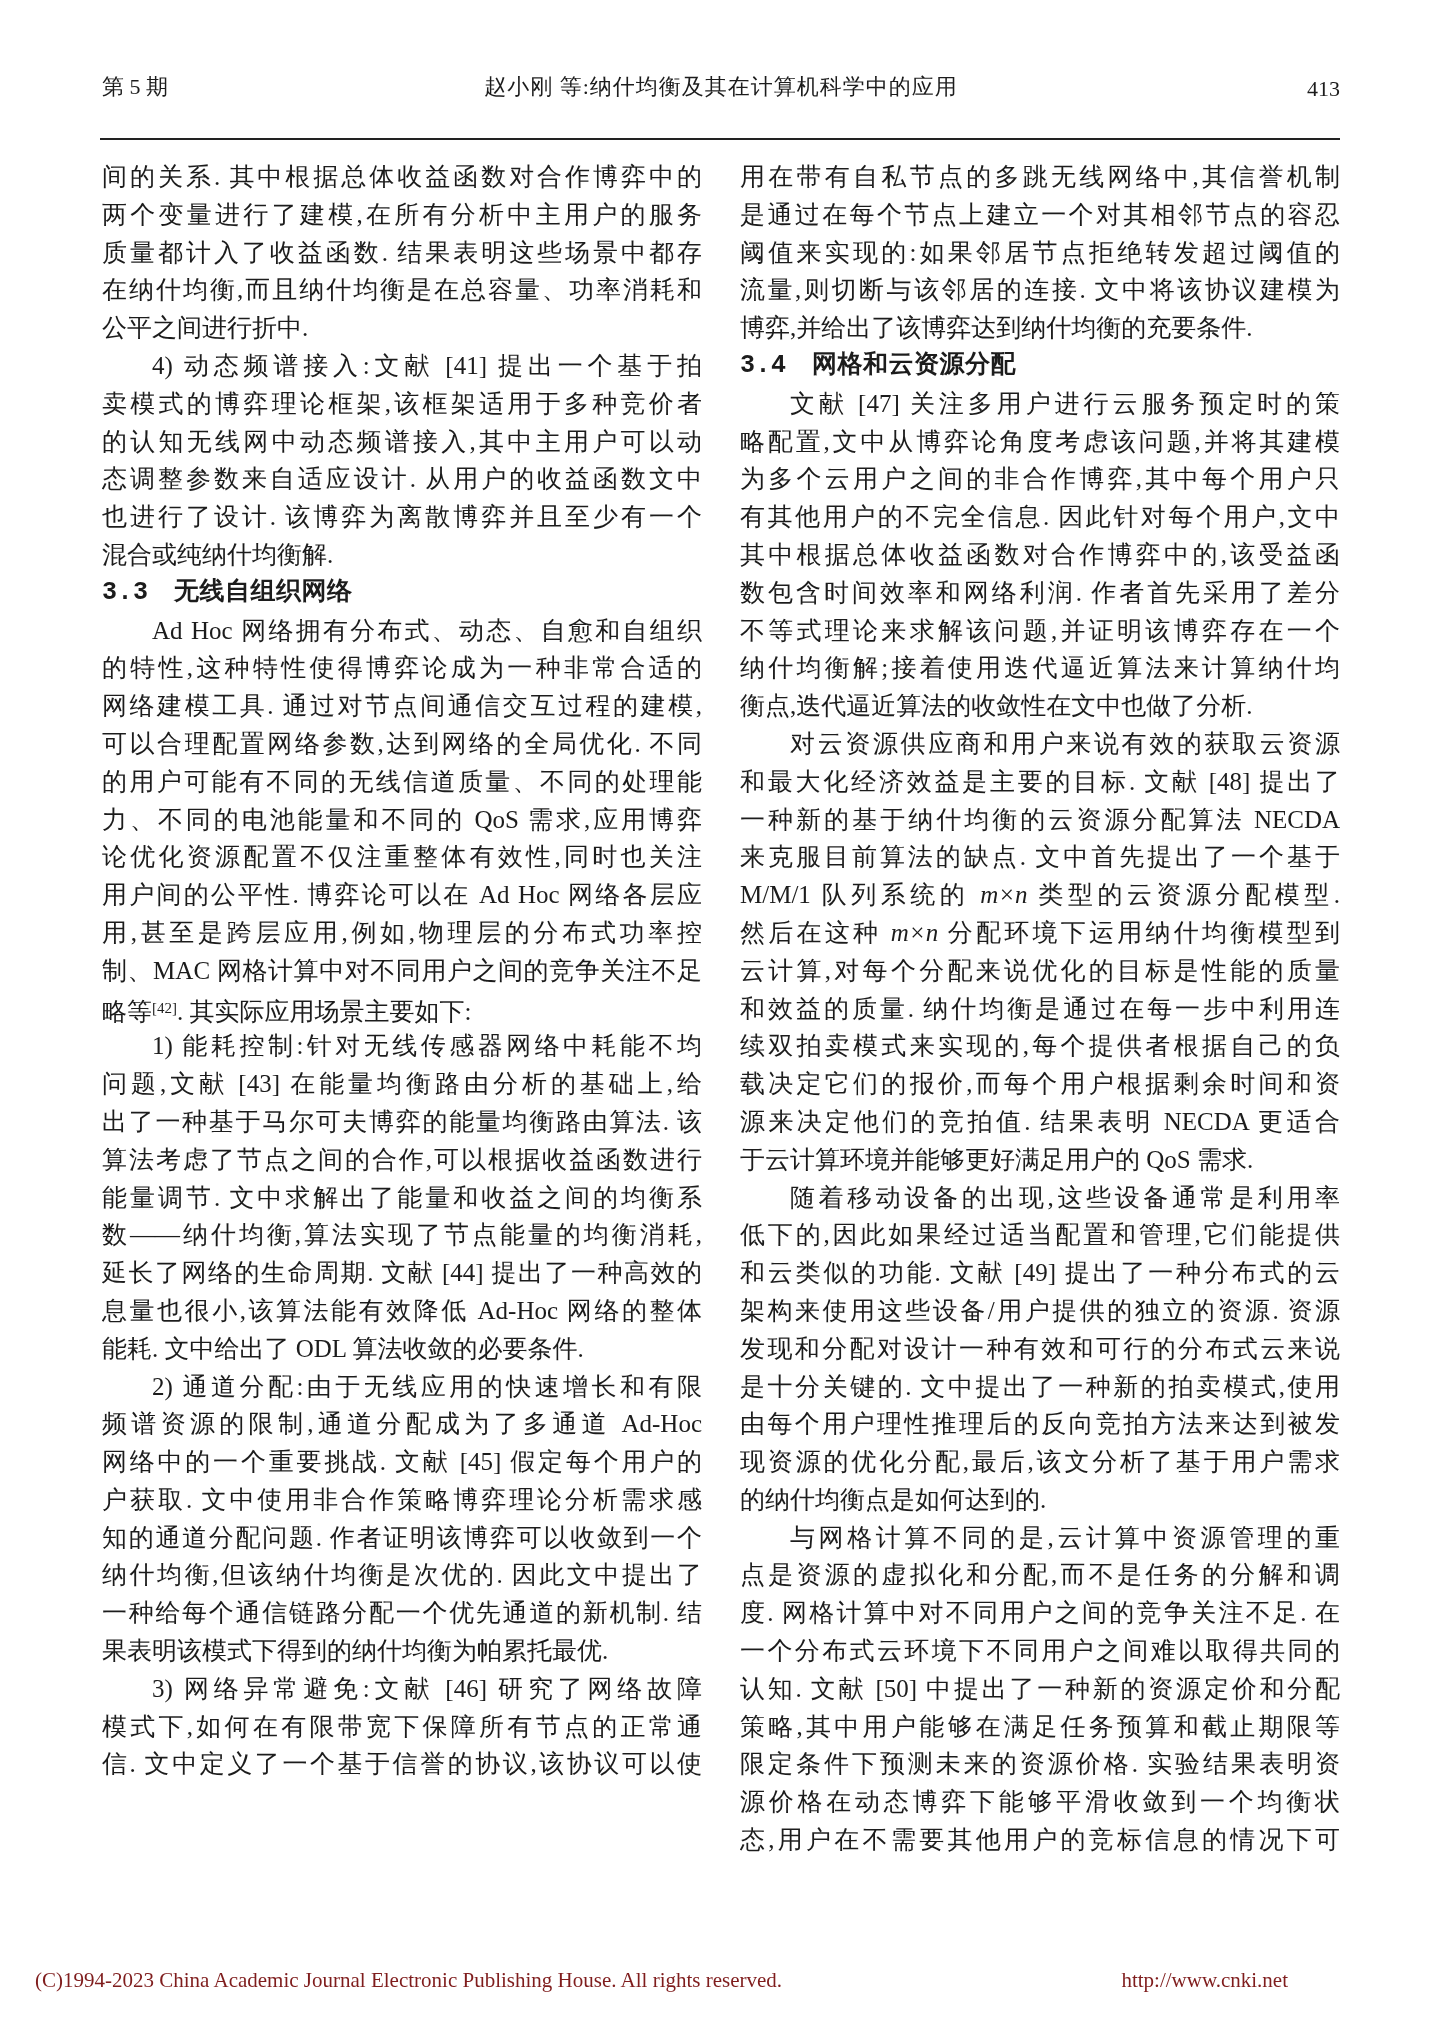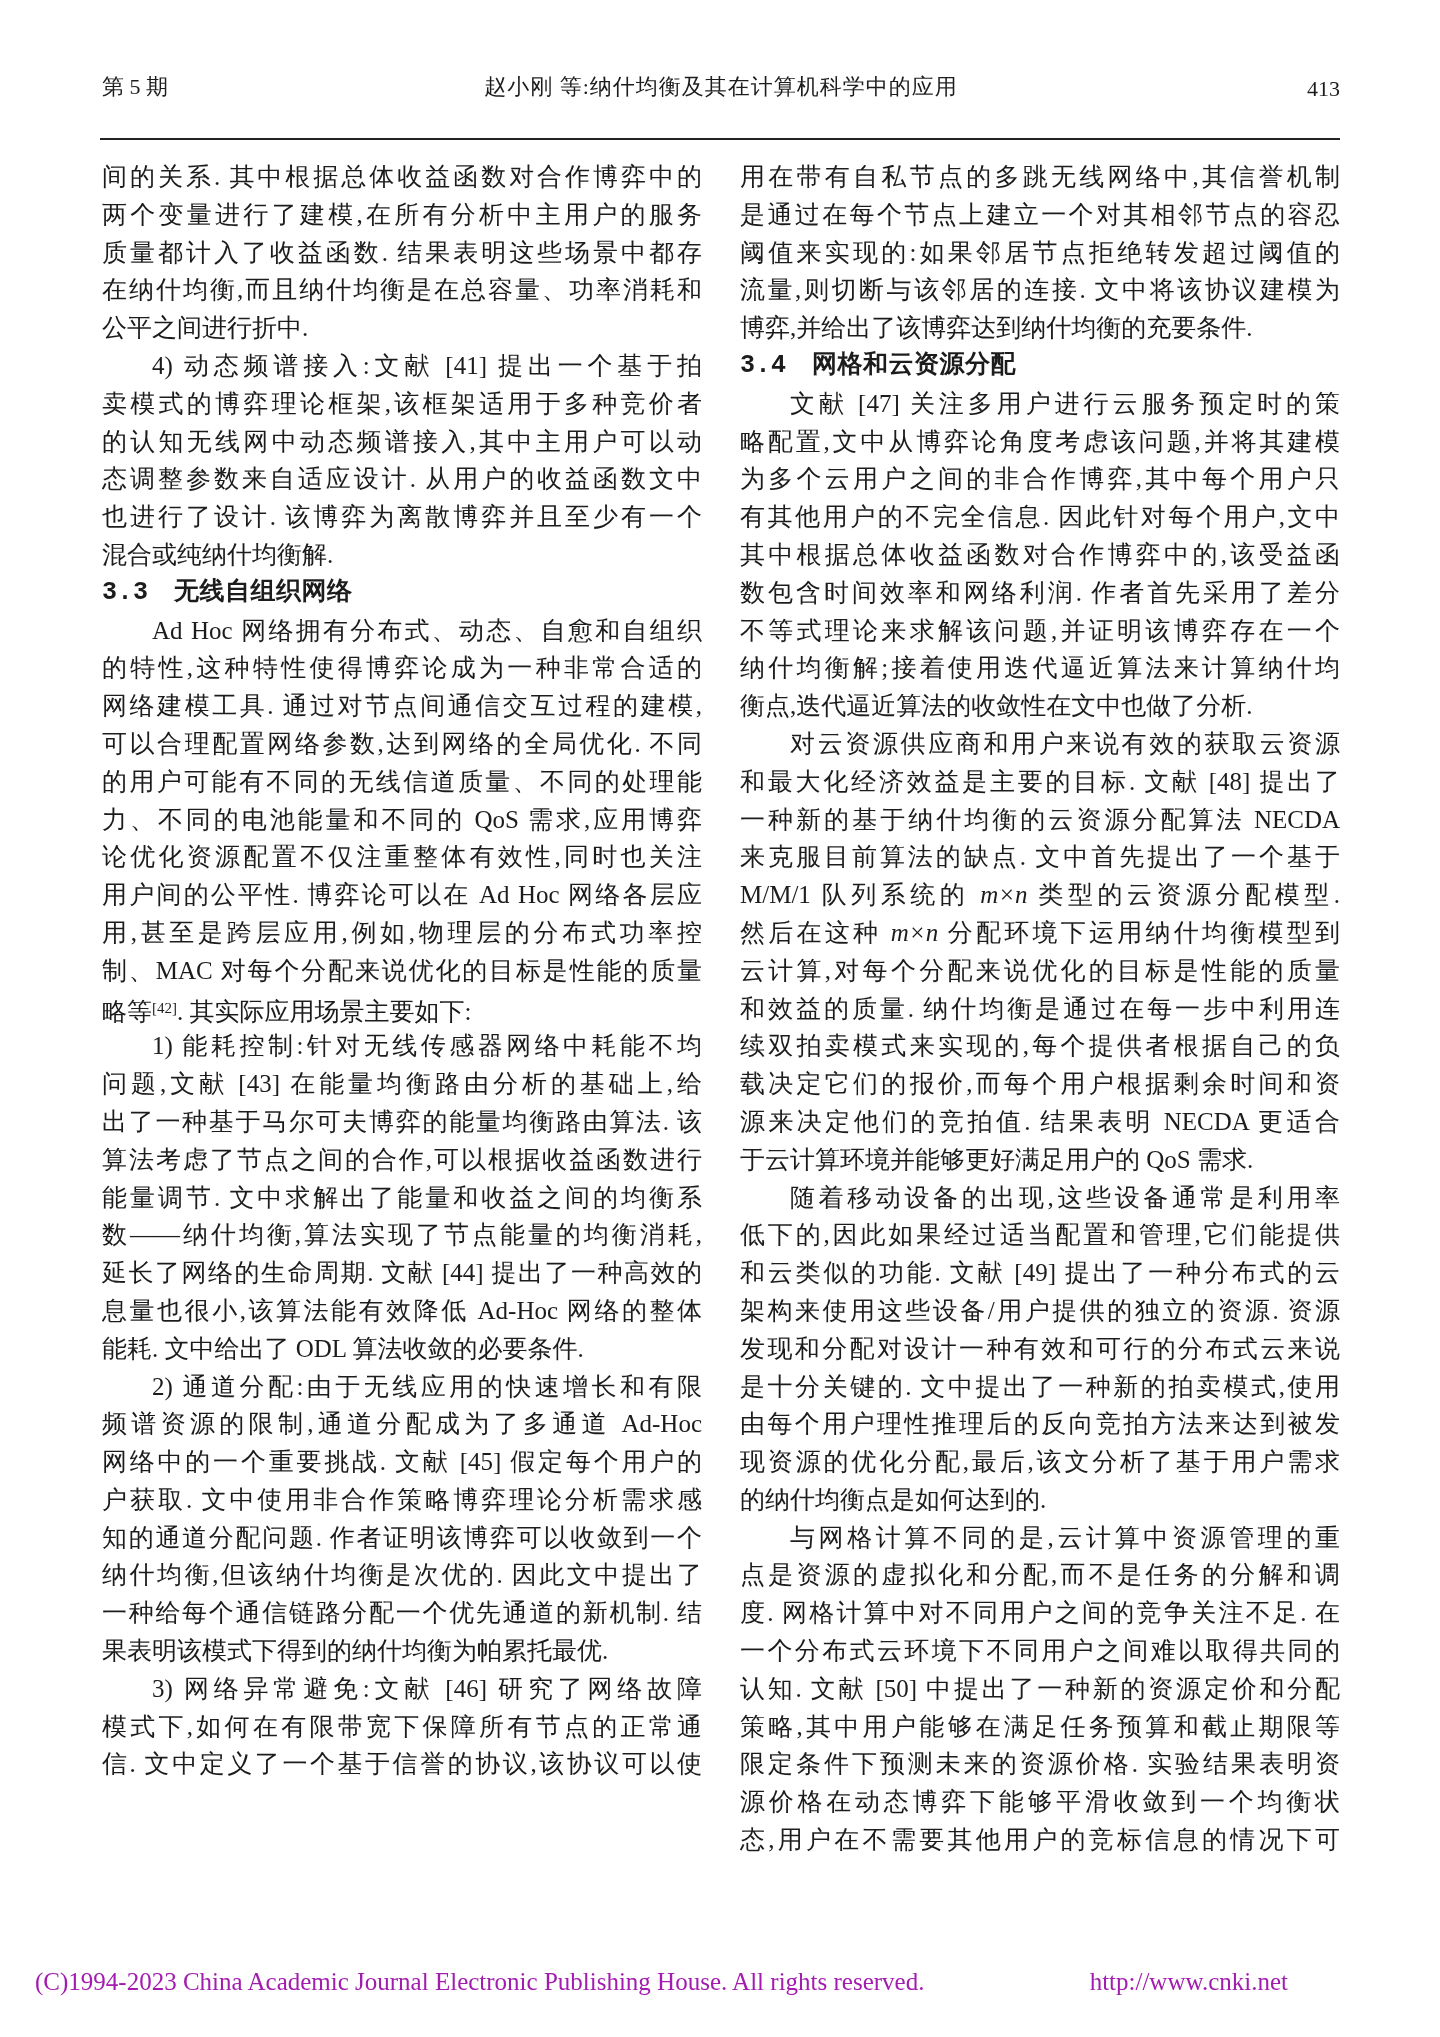--- a/index.html
+++ b/index.html
@@ -16,21 +16,21 @@
   .col.right{left:740px;}
   .line{height:37.8px;line-height:37.8px;font-size:25px;overflow:hidden;
         text-align:justify;text-align-last:justify;}
   .line.end{text-align-last:left;}
   .line.indent{text-indent:2em;}
   .line.heading{text-align-last:left;font-family:Liberation Mono, monospace;
                 font-weight:700;font-size:25px;letter-spacing:0.5px;}
   .sup{font-size:15px;vertical-align:7px;}
   .ital{font-style:italic;}
   .footer{position:absolute;top:1968px;left:35px;width:1253px;display:flex;
-          justify-content:space-between;align-items:baseline;color:#a21caf;font-size:25px;}
+          justify-content:space-between;align-items:baseline;color:#7f1d1d;font-size:21px;}
 </style>
 </head>
 <body>
 
 <div class="page">
   <div class="header">
     <span class="issue">第 5 期</span>
     <span class="htitle">赵小刚 等:纳什均衡及其在计算机科学中的应用</span>
     <span class="pageno">413</span>
   </div>
@@ -51,21 +51,21 @@
       <div class="line heading">3.3　无线自组织网络</div>
       <div class="line indent">Ad Hoc 网络拥有分布式、动态、自愈和自组织</div>
       <div class="line body">的特性,这种特性使得博弈论成为一种非常合适的</div>
       <div class="line body">网络建模工具. 通过对节点间通信交互过程的建模,</div>
       <div class="line body">可以合理配置网络参数,达到网络的全局优化. 不同</div>
       <div class="line body">的用户可能有不同的无线信道质量、不同的处理能</div>
       <div class="line body">力、不同的电池能量和不同的 QoS 需求,应用博弈</div>
       <div class="line body">论优化资源配置不仅注重整体有效性,同时也关注</div>
       <div class="line body">用户间的公平性. 博弈论可以在 Ad Hoc 网络各层应</div>
       <div class="line body">用,甚至是跨层应用,例如,物理层的分布式功率控</div>
-      <div class="line body">制、MAC 对每个分配来说优化的目标是性能的质量</div>
+      <div class="line body">制、MAC 网格计算中对不同用户之间的竞争关注不足</div>
       <div class="line end"><span>略等</span><span class="sup">[42]</span><span>. 其实际应用场景主要如下:</span></div>
       <div class="line indent">1) 能耗控制:针对无线传感器网络中耗能不均</div>
       <div class="line body">问题,文献 [43] 在能量均衡路由分析的基础上,给</div>
       <div class="line body">出了一种基于马尔可夫博弈的能量均衡路由算法. 该</div>
       <div class="line body">算法考虑了节点之间的合作,可以根据收益函数进行</div>
       <div class="line body">能量调节. 文中求解出了能量和收益之间的均衡系</div>
       <div class="line body">数——纳什均衡,算法实现了节点能量的均衡消耗,</div>
       <div class="line body">延长了网络的生命周期. 文献 [44] 提出了一种高效的</div>
       <div class="line body">息量也很小,该算法能有效降低 Ad-Hoc 网络的整体</div>
       <div class="line end">能耗. 文中给出了 ODL 算法收敛的必要条件.</div>

